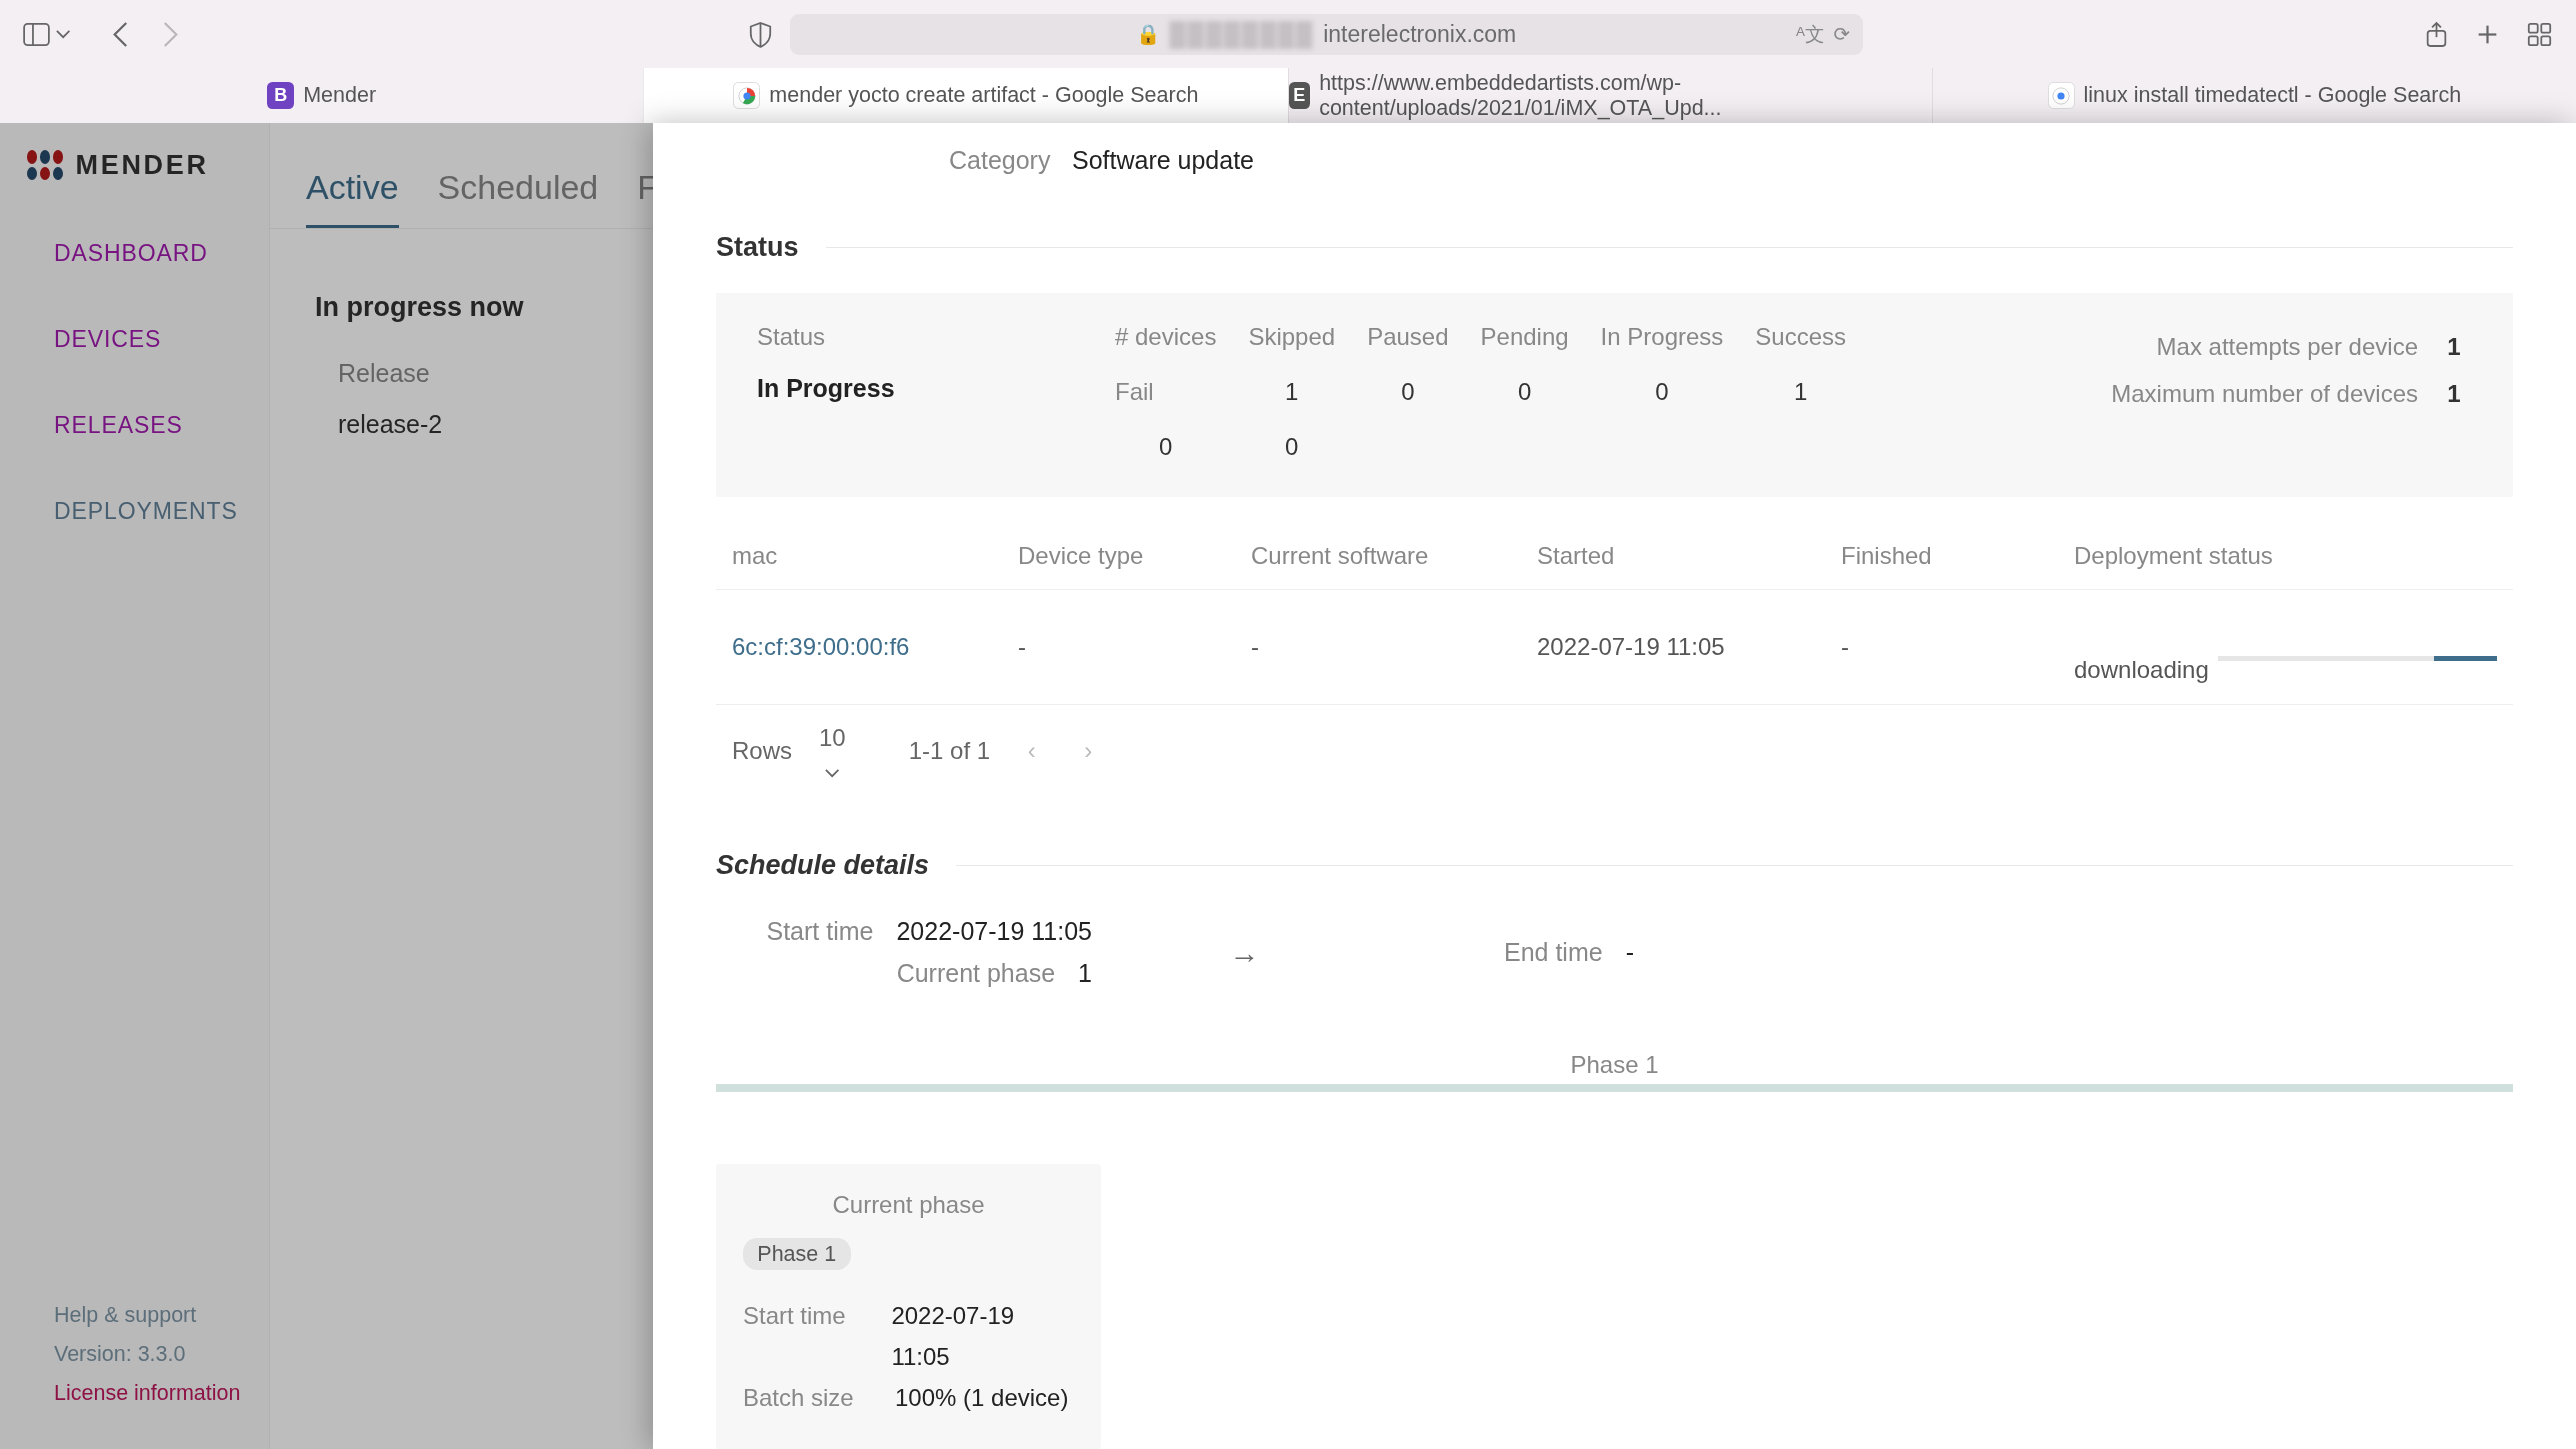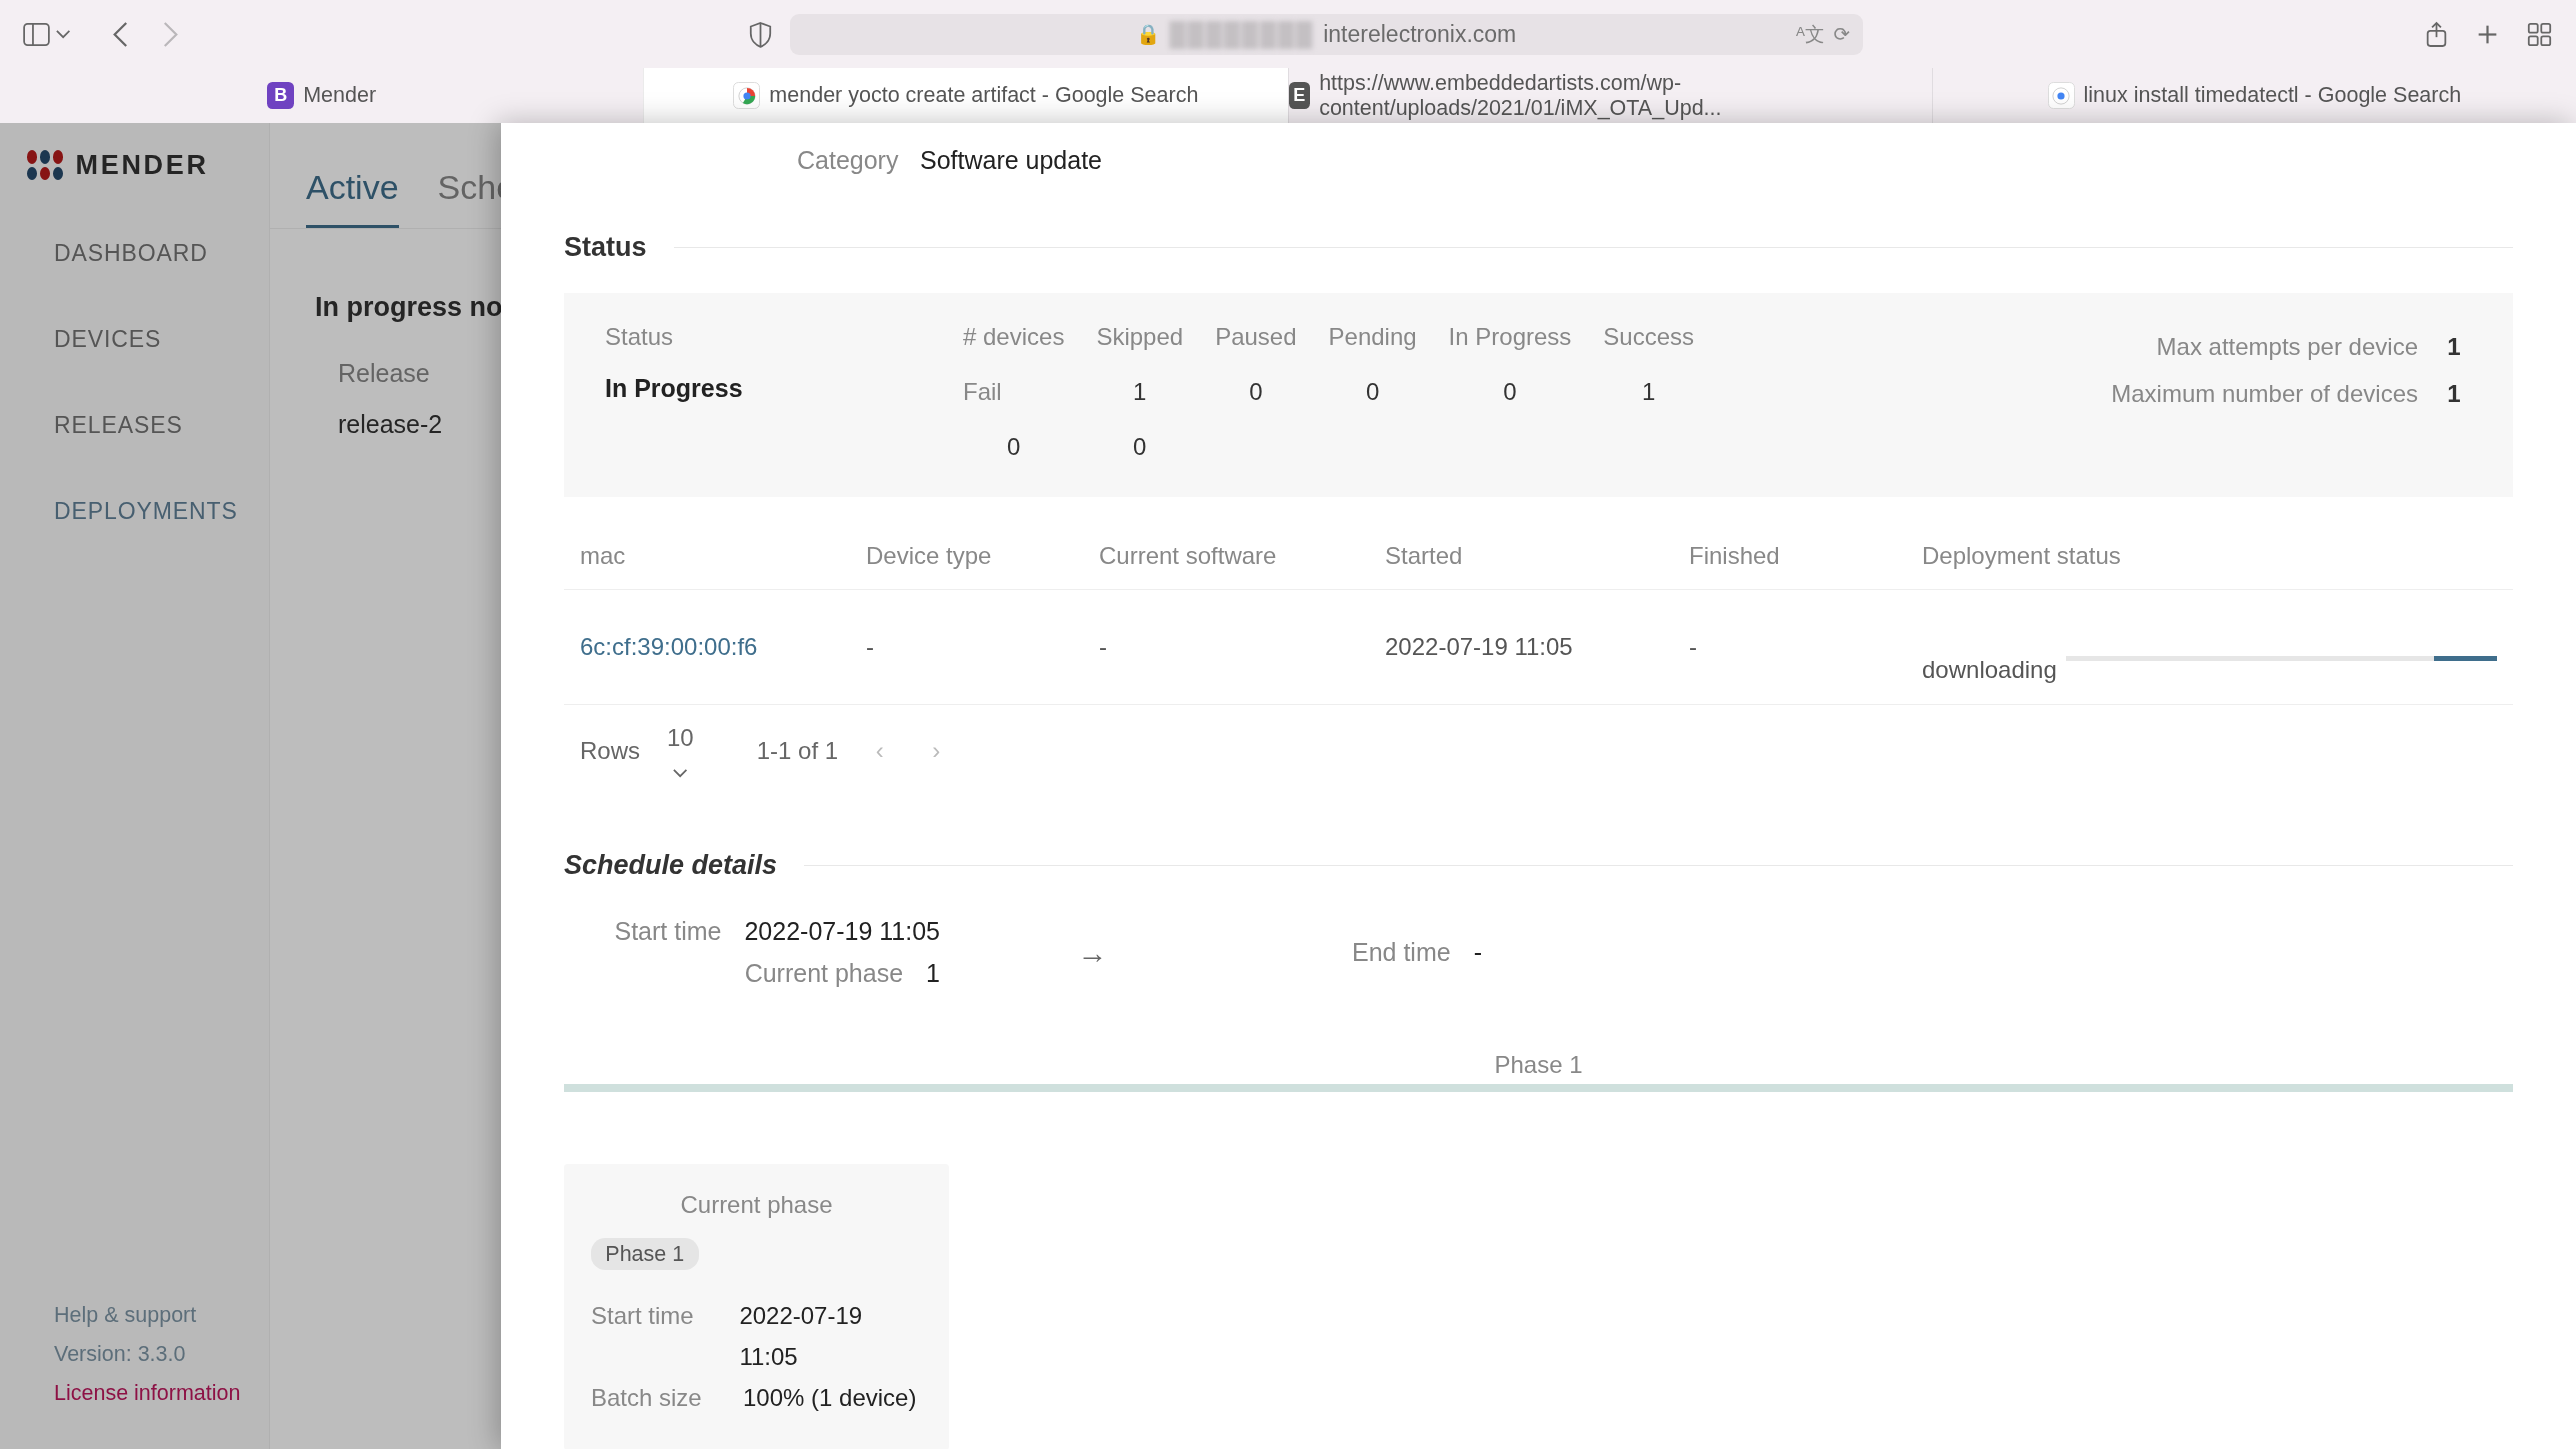--- a/index.html
+++ b/index.html
@@ -25,37 +25,37 @@
   .fav-g { background:#fff; border:0.9px solid #ddd; }
   .fav-e { background:#555; color:#fff; }
   
   .webapp { display:flex; height:calc(1449px - 68px - 55px); background:#fcfcfc; position:relative; }
   .sidebar-l { width:270px; background:#fafafa; border-right:0.9px solid #eee; padding:21.5px 0 0 0; display:flex; flex-direction:column; }
   .logo { display:flex; align-items:center; gap:12.5px; padding:5.4px 27px 30px; font-size:27px; font-weight:700; letter-spacing:2.7px; color:#333; }
   .logo-mark { width:36px; height:30px; display:grid; grid-template-columns:repeat(3,1fr); grid-template-rows:repeat(2,1fr); gap:2.7px; }
   .logo-mark span { border-radius:50%; }
   .logo-mark span:nth-child(odd){ background:#b71c1c; }
   .logo-mark span:nth-child(even){ background:#274b6d; }
-  .nav-item { height:86px; display:flex; align-items:center; padding-left:54px; font-size:23px; color:#737373; letter-spacing:0.9px; }
+  .nav-item { height:86px; display:flex; align-items:center; padding-left:54px; font-size:23px; color:#a21caf; letter-spacing:0.9px; }
   .nav-item.sel { color:#618198; }
   .sidebar-l .spacer { flex:1; }
   .sidebar-foot { padding:0 0 36px 54px; font-size:21.5px; color:#7d95a5; line-height:39px; }
   .license { color:#be185d; }
   
   .col2 { width:385px; background:#fff; padding-top:36px; }
   .subtabs { display:flex; gap:39px; padding:0 36px 0 36px; font-size:34px; color:#888; border-bottom:0.9px solid #eee; }
   .subtab { padding:9px 0 18px; }
   .subtab.active { color:#3f6e8c; border-bottom:3.6px solid #3f6e8c; }
   .col2 h3 { padding:63px 0 36px 45px; font-size:27px; font-weight:700; color:#333; }
   .col2 .label { padding:0 0 21.5px 68px; font-size:25px; color:#888; }
   .col2 .value { padding:0 0 0 68px; font-size:25px; color:#333; }
   
   .dim { position:absolute; inset:0; background:rgba(0,0,0,.26); pointer-events:none; }
   
-  .modal { position:absolute; right:0; top:0; bottom:0; width:2075px; background:#fff; box-shadow:-5.4px 0 27px rgba(0,0,0,.25); padding:0 63px 54px 63px; overflow:auto; }
+  .modal { position:absolute; right:0; top:0; bottom:0; width:1923px; background:#fff; box-shadow:-5.4px 0 27px rgba(0,0,0,.25); padding:0 63px 54px 63px; overflow:auto; }
   .catline { display:flex; gap:21.5px; font-size:25px; padding:23px 0 0 233px; }
   .catline .k { color:#888; }
   .sec-title { font-size:27px; font-weight:700; color:#333; margin-top:57px; display:flex; align-items:center; gap:27px; }
   .sec-title .rule { flex:1; height:0.9px; background:#e8e8e8; }
   
   .statusbox { background:#f7f7f7; margin-top:30px; padding:30px 41px 36px; display:flex; }
   .statusbox .left { width:358px; }
   .statusbox .left .lab { color:#888; font-size:24px; margin-bottom:23px; }
   .statusbox .left .val { font-size:25px; font-weight:600; }
   .counts { flex:1; display:grid; grid-template-columns:repeat(6, minmax(0,auto)); gap:27px 32px; font-size:24px; color:#888; justify-content:start; }

